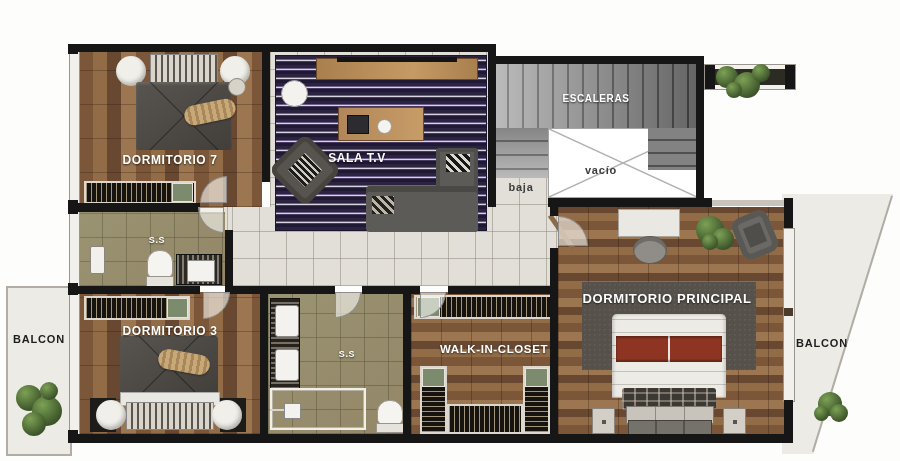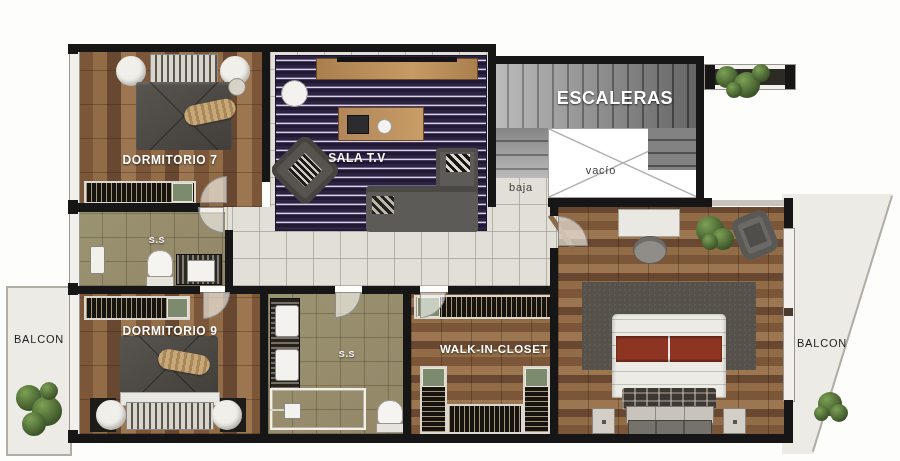--- a/index.html
+++ b/index.html
@@ -45,21 +45,21 @@
     background-image:repeating-linear-gradient(0deg,#a3957b 0 1px,transparent 1px 5px);
     border:2px solid #ddd8cf;box-sizing:border-box;z-index:22;}
   .greenbox{background:#7c8b6d;border:1px solid #e8e4da;box-sizing:border-box;z-index:23;}
   .leaf{position:absolute;border-radius:50%;
     background:radial-gradient(circle at 35% 30%, #7ca155, #3c5429 72%);z-index:30;}
   .door{position:absolute;background:rgba(252,251,248,.6);border:1px solid #8d8d8d;
     box-sizing:border-box;z-index:44;}
   
   .lbl{position:absolute;transform:translate(-50%,-50%);color:#ffffff;font-weight:bold;
     letter-spacing:.6px;text-shadow:0 1px 2px rgba(0,0,0,.65);white-space:nowrap;z-index:50;}
-  .lbl-dark{position:absolute;transform:translate(-50%,-50%);color:#1d1d1d;font-weight:normal;
+  .lbl-dark{position:absolute;transform:translate(-50%,-50%);color:#1d1d1d;font-weight:bold;
     letter-spacing:.8px;white-space:nowrap;z-index:50;text-align:right;}
   .furn{position:absolute;z-index:20;}
 </style>
 </head>
 <body>
 
 <div id="plan">
 
   <div class="abs balcony" style="left:6px;top:286px;width:66px;height:170px;"></div>
   <div class="abs" style="left:782px;top:194px;width:116px;height:260px;background:#edebe6;
@@ -267,23 +267,24 @@
 
   <div class="door" style="left:200px;top:176px;width:27px;height:27px;border-radius:100% 0 0 0;"></div>
   <div class="door" style="left:198px;top:207px;width:26px;height:26px;border-radius:0 0 0 100%;"></div>
   <div class="door" style="left:203px;top:292px;width:27px;height:27px;border-radius:0 0 100% 0;"></div>
   <div class="door" style="left:335px;top:292px;width:26px;height:26px;border-radius:0 0 100% 0;"></div>
   <div class="door" style="left:420px;top:292px;width:26px;height:26px;border-radius:0 0 100% 0;"></div>
   <div class="door" style="left:558px;top:216px;width:30px;height:30px;border-radius:0 100% 0 0;"></div>
 
   <div class="lbl" style="left:170px;top:160px;font-size:12px;">DORMITORIO 7</div>
   <div class="lbl" style="left:357px;top:158px;font-size:12px;">SALA T.V</div>
-  <div class="lbl" style="left:615px;top:98px;font-size:18px;">ESCALERAS</div>
+  <div class="lbl" style="left:596px;top:98px;font-size:10px;">ESCALERAS</div>
   <div class="lbl-dark" style="left:601px;top:170px;font-size:11px;color:#3c3c3c;">vacío</div>
   <div class="lbl-dark" style="left:521px;top:187px;font-size:11px;color:#3c3c3c;">baja</div>
   <div class="lbl" style="left:157px;top:240px;font-size:9px;">S.S</div>
-  <div class="lbl" style="left:170px;top:331px;font-size:12px;">DORMITORIO 9</div>
+  <div class="lbl" style="left:170px;top:331px;font-size:12px;">DORMITORIO 3</div>
   <div class="lbl" style="left:347px;top:354px;font-size:9px;">S.S</div>
   <div class="lbl" style="left:494px;top:349px;font-size:11.5px;">WALK-IN-CLOSET</div>
+  <div class="lbl" style="left:667px;top:298px;font-size:13px;">DORMITORIO PRINCIPAL</div>
   <div class="lbl-dark" style="left:39px;top:339px;font-size:11px;">BALCON</div>
   <div class="lbl-dark" style="left:822px;top:343px;font-size:11px;">BALCON</div>
 
 </div>
 
 </body></html>

